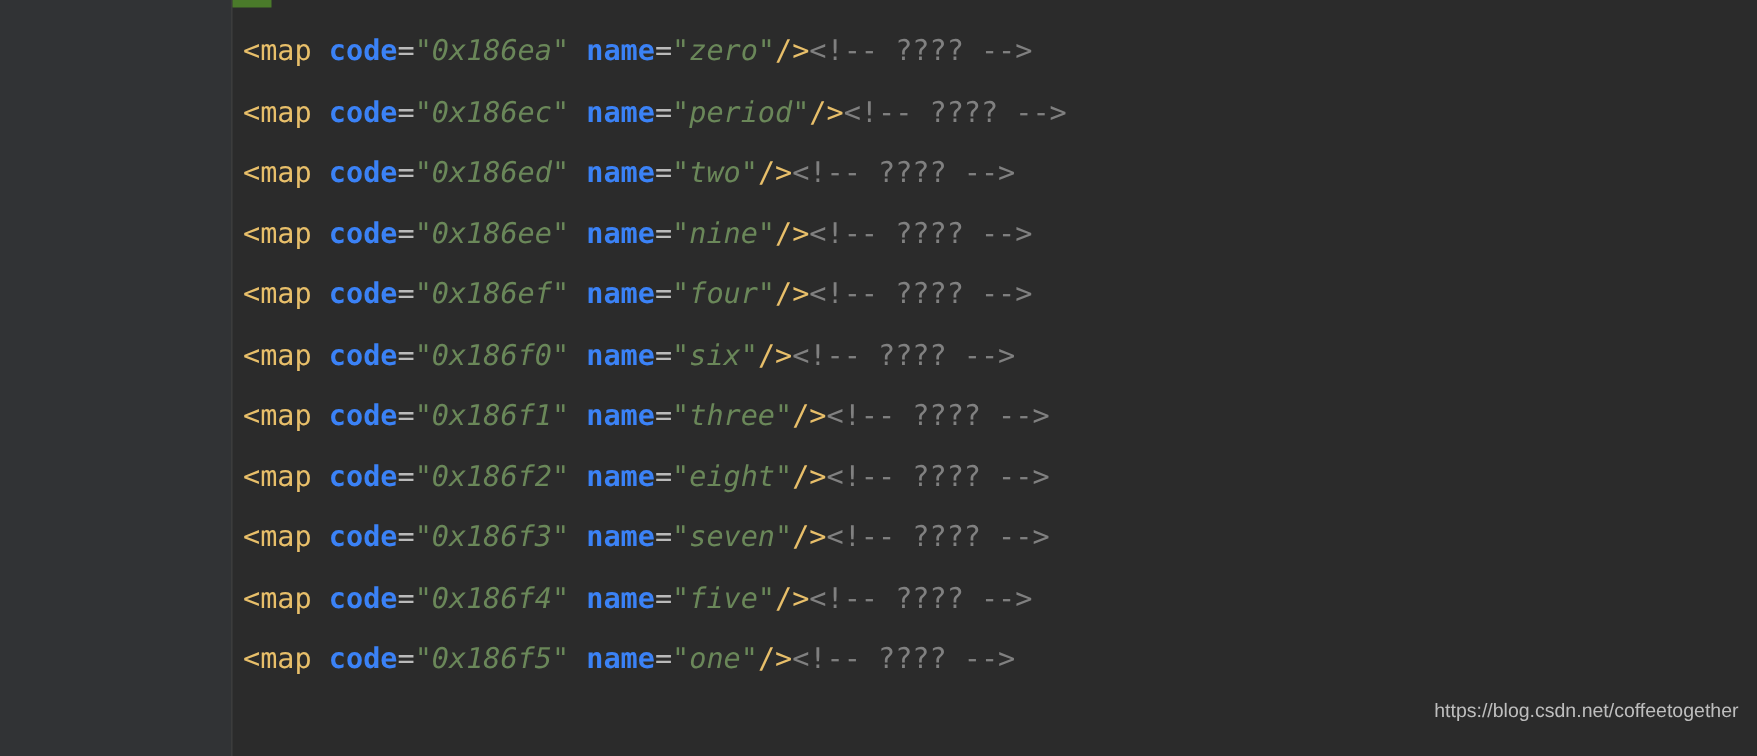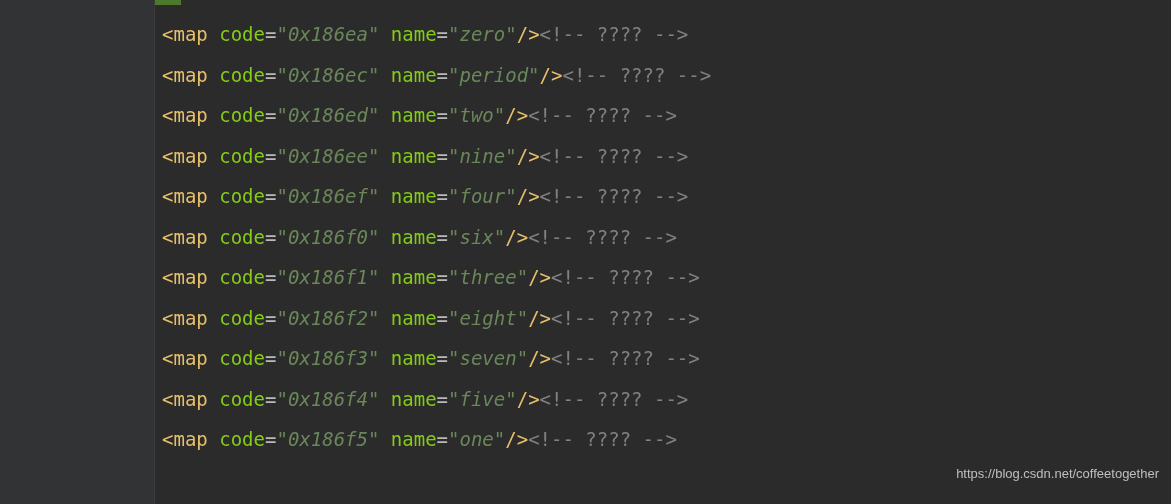--- a/index.html
+++ b/index.html
@@ -41,21 +41,22 @@
       height: 40.5px;
     }
     .bracket {
       color: #e8bf6a;
     }
     .tag-name {
       color: #e8bf6a;
       text-align: center;
     }
     .attr-name {
-      color: #84cc16;
+      color: #3b82f6;
+      font-weight: bold;
     }
     .equals {
       color: #bababa;
     }
     .attr-value {
       color: #6a8759;
       font-style: italic;
     }
     .comment {
       color: #808080;

